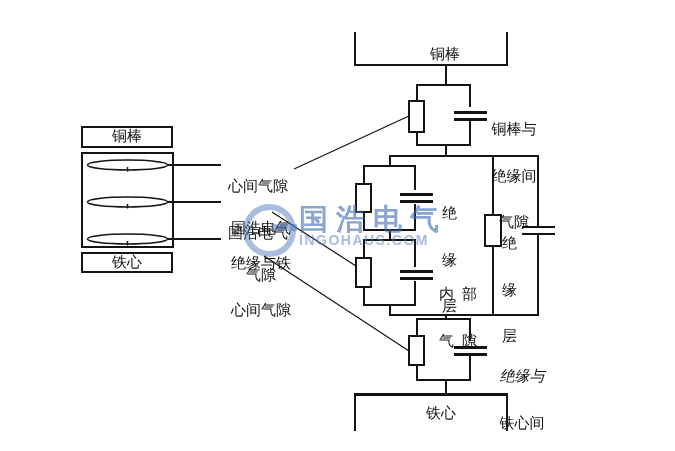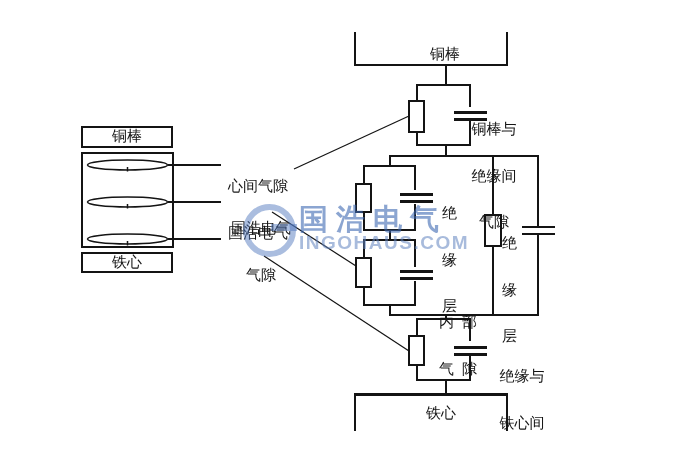--- a/index.html
+++ b/index.html
@@ -12,21 +12,21 @@
   .res{position:absolute;border:2px solid #141414;background:#ffffff;box-sizing:border-box;z-index:12;}
   .patch{position:absolute;background:#ffffff;z-index:12;}
   .plate{position:absolute;background:#141414;height:2.6px;z-index:13;}
   .lbl{position:absolute;font-size:15px;line-height:15.5px;white-space:pre;z-index:20;}
   .ctr{text-align:center;}
   svg.overlay{position:absolute;left:0;top:0;z-index:5;}
   #watermark{position:absolute;left:0;top:0;width:675px;height:451px;z-index:40;pointer-events:none;}
   .wm-ring{position:absolute;left:243px;top:204px;width:53px;height:53px;border:6px solid rgba(77,118,188,.48);border-radius:50%;box-sizing:border-box;}
   .wm-bar{position:absolute;left:271px;top:224px;width:26px;height:7px;background:rgba(77,118,188,.48);}
   .wm-brand{position:absolute;left:299px;top:200px;font-size:29px;font-weight:bold;letter-spacing:8px;color:rgba(62,105,178,.60);font-family:"Liberation Sans","DejaVu Sans",sans-serif;white-space:pre;}
-  .wm-site{position:absolute;left:299px;top:232px;font-size:19px;font-weight:bold;letter-spacing:1.5px;color:rgba(96,132,192,.55);font-family:"Liberation Sans","DejaVu Sans",sans-serif;white-space:pre;}
+  .wm-site{position:absolute;left:299px;top:232px;font-size:14px;font-weight:bold;letter-spacing:1.5px;color:rgba(96,132,192,.55);font-family:"Liberation Sans","DejaVu Sans",sans-serif;white-space:pre;}
   .vtext span{display:block;}
   .sp{letter-spacing:8px;}
 </style>
 </head>
 <body>
 
 <div id="stage">
 
   <svg class="overlay" width="675" height="451" viewBox="0 0 675 451">
     <ellipse cx="127.5" cy="165" rx="40" ry="5" fill="#fff" stroke="#141414" stroke-width="1.6"></ellipse>
@@ -52,34 +52,38 @@
   <div class="lbl ctr" style="left:81px;top:255px;width:92px;">铁心</div>
 
   <div class="lbl ctr" style="left:219px;top:148px;width:78px;">
     <span style="display:block;">心间气隙</span>
     <span style="display:block;">国浩电气</span>
   </div>
   <div class="lbl ctr" style="left:223px;top:190px;width:76px;">
     <span style="display:block;">国浩电气</span>
     <span style="display:block;">气隙</span>
   </div>
+  <div class="lbl ctr" style="left:223px;top:225px;width:76px;">
+    <span style="display:block;">绝缘与铁</span>
+    <span style="display:block;">心间气隙</span>
+  </div>
 
   <div class="w" style="left:354px;top:32px;width:2px;height:34px;"></div>
   <div class="w" style="left:506px;top:32px;width:2px;height:34px;"></div>
   <div class="w" style="left:354px;top:63.5px;width:154px;height:2.6px;"></div>
   <div class="lbl ctr" style="left:380px;top:47px;width:130px;">铜棒</div>
 
   <div class="w" style="left:445px;top:66px;width:1.6px;height:19px;"></div>
 
   <div class="box" style="left:416px;top:84px;width:55px;height:62px;"></div>
   <div class="res" style="left:408px;top:100px;width:17px;height:33px;"></div>
   <div class="patch" style="left:467px;top:107px;width:6px;height:14px;"></div>
   <div class="plate" style="left:454px;top:111px;width:33px;"></div>
   <div class="plate" style="left:454px;top:118px;width:33px;"></div>
-  <div class="lbl ctr" style="left:469px;top:91px;width:50px;">
+  <div class="lbl ctr" style="left:489px;top:91px;width:50px;">
     <span style="display:block;">铜棒与</span>
     <span style="display:block;">绝缘间</span>
     <span style="display:block;">气隙</span>
   </div>
 
   <div class="w" style="left:445px;top:146px;width:1.6px;height:10px;"></div>
 
   <div class="w" style="left:389px;top:155px;width:150px;height:1.6px;"></div>
   <div class="w" style="left:389px;top:314px;width:150px;height:1.6px;"></div>
   <div class="w" style="left:389px;top:156px;width:1.6px;height:11px;"></div>
@@ -96,21 +100,21 @@
     <span>缘</span>
     <span>层</span>
   </div>
 
   <div class="box" style="left:363px;top:239px;width:53px;height:67px;"></div>
   <div class="res" style="left:355px;top:257px;width:17px;height:31px;"></div>
   <div class="patch" style="left:412px;top:267px;width:6px;height:14px;"></div>
   <div class="plate" style="left:400px;top:270px;width:33px;"></div>
   <div class="plate" style="left:400px;top:277px;width:33px;"></div>
   <div class="lbl sp" style="left:439px;top:256px;width:50px;">
-    <span style="display:block;margin-top:28px;">内部</span>
+    <span style="display:block;">内部</span>
     <span style="display:block;">气隙</span>
   </div>
 
   <div class="w" style="left:492px;top:156px;width:1.6px;height:58px;"></div>
   <div class="res" style="left:484px;top:214px;width:18px;height:33px;"></div>
   <div class="w" style="left:492px;top:247px;width:1.6px;height:68px;"></div>
   <div class="lbl ctr vtext" style="left:501px;top:205px;width:17px;">
     <span>绝</span>
     <span>缘</span>
     <span>层</span>
@@ -122,21 +126,21 @@
   <div class="w" style="left:537px;top:235px;width:1.6px;height:80px;"></div>
 
   <div class="w" style="left:445px;top:315px;width:1.6px;height:4px;"></div>
 
   <div class="box" style="left:416px;top:318px;width:55px;height:63px;"></div>
   <div class="res" style="left:408px;top:335px;width:17px;height:31px;"></div>
   <div class="patch" style="left:467px;top:341px;width:6px;height:15px;"></div>
   <div class="plate" style="left:454px;top:346px;width:33px;"></div>
   <div class="plate" style="left:454px;top:353px;width:33px;"></div>
   <div class="lbl ctr" style="left:494px;top:338px;width:56px;">
-    <span style="display:block;">绝缘与</span>
+    <span style="display:block;font-style:italic;">绝缘与</span>
     <span style="display:block;">铁心间</span>
     
   </div>
 
   <div class="w" style="left:445px;top:381px;width:1.6px;height:13px;"></div>
 
   <div class="w" style="left:354px;top:393px;width:154px;height:2.6px;"></div>
   <div class="w" style="left:354px;top:393px;width:2px;height:38px;"></div>
   <div class="w" style="left:506px;top:393px;width:2px;height:38px;"></div>
   <div class="lbl ctr" style="left:376px;top:406px;width:130px;">铁心</div>

